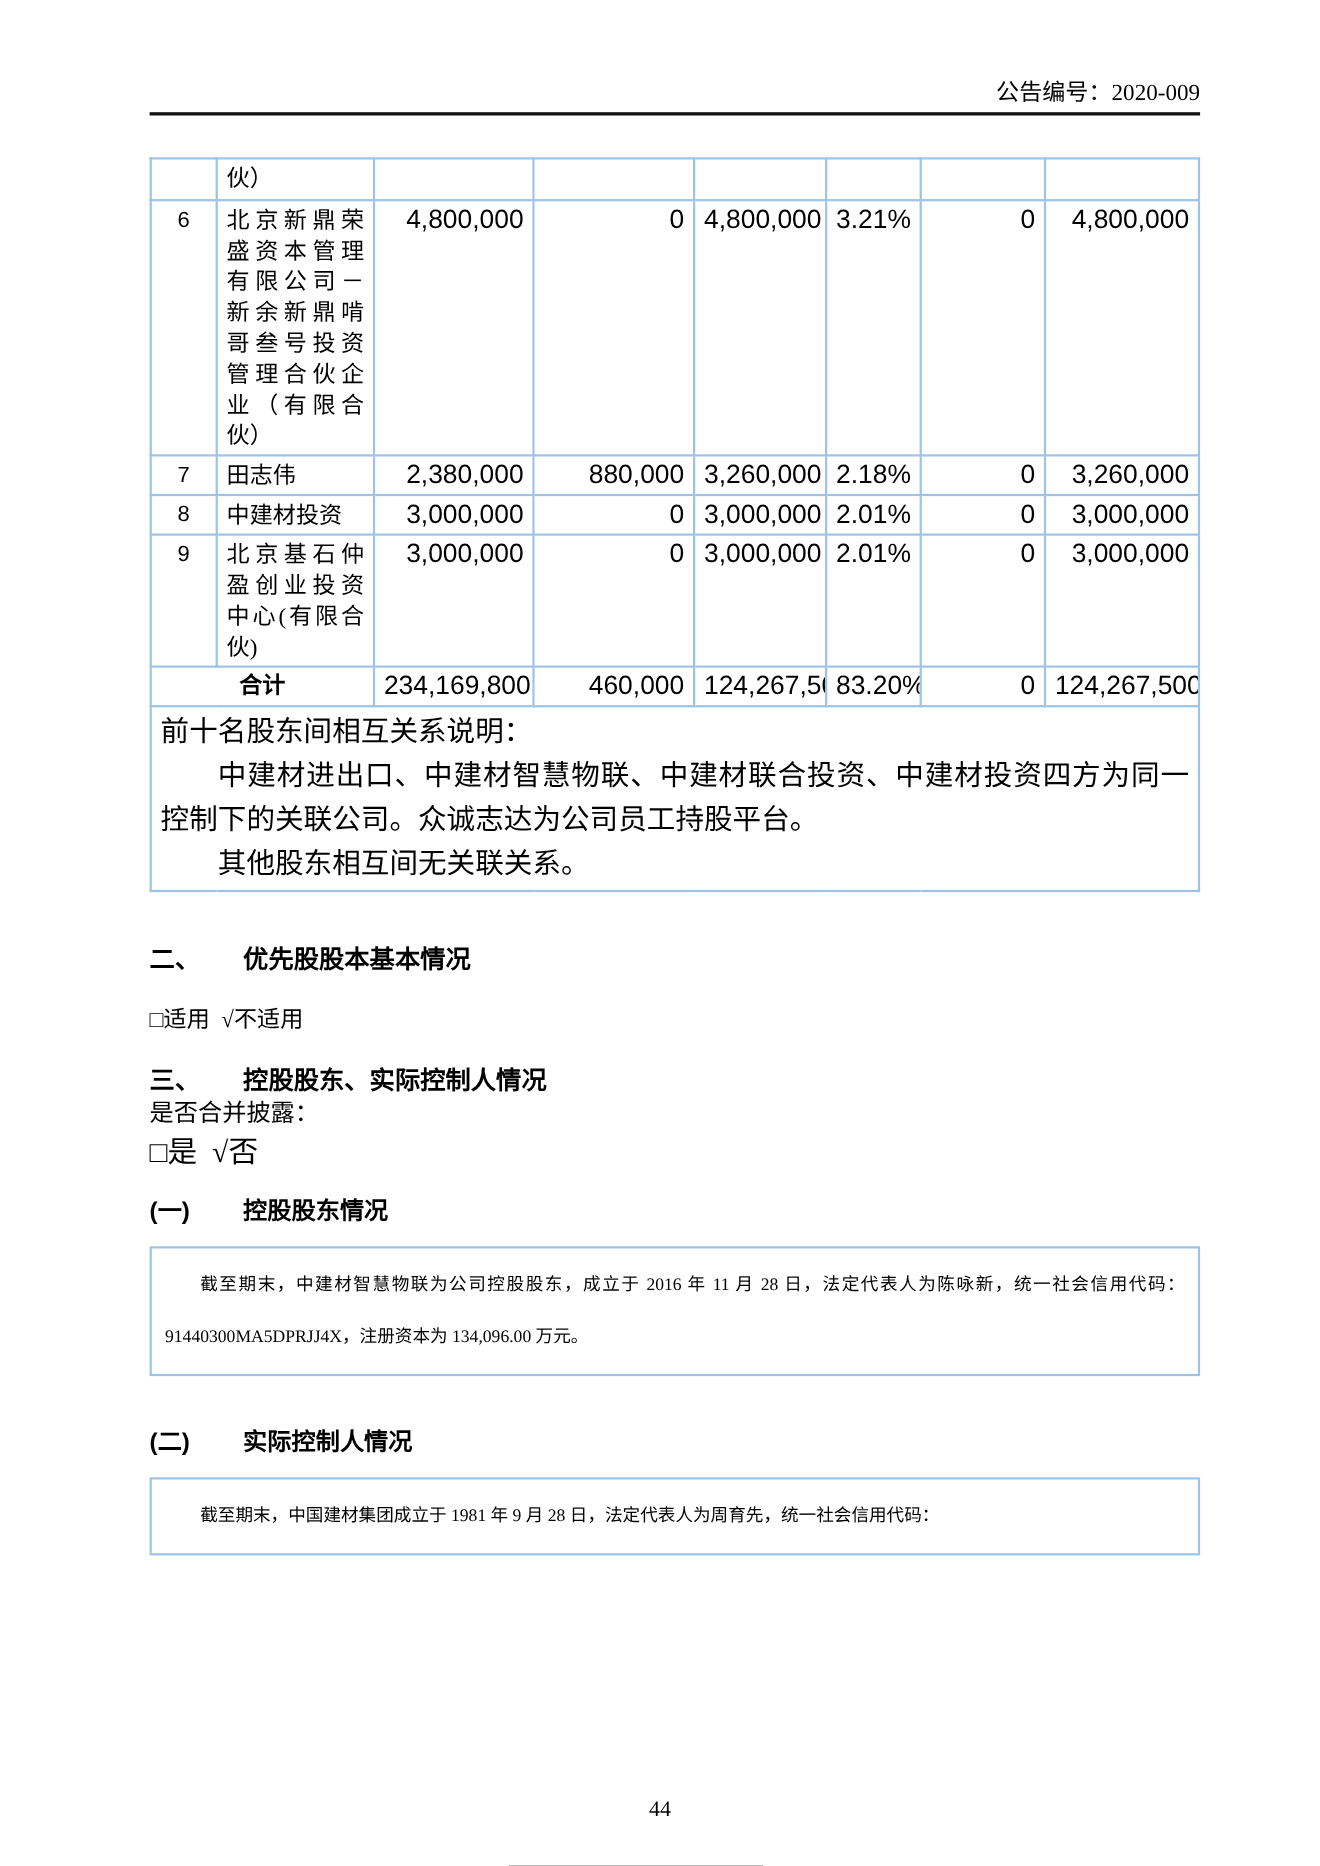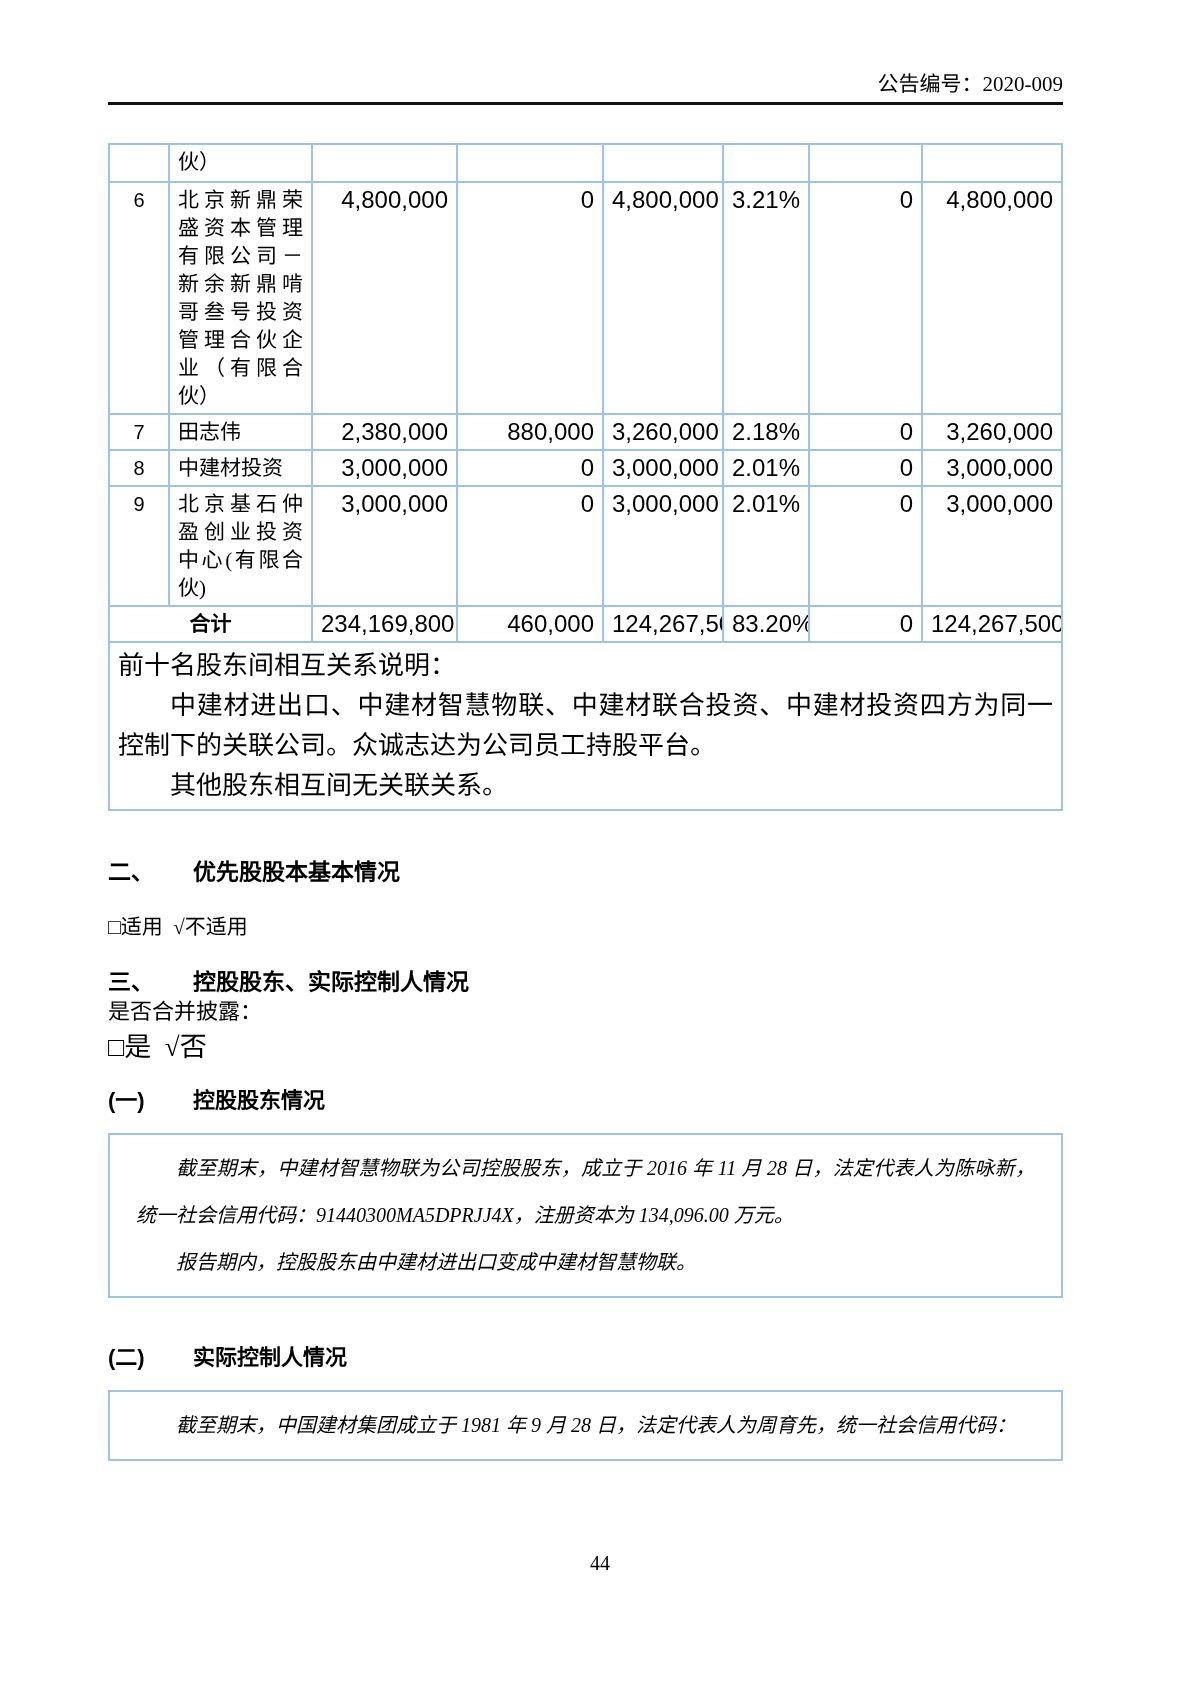--- a/index.html
+++ b/index.html
@@ -7,21 +7,21 @@
     position:relative;
     width:1200px;height:1696px;
     margin:0 auto;
     background:#fff;
     color:#000;
     font-family:"Liberation Serif","DejaVu Serif",serif;
     overflow:hidden;
   }
   .content{
     position:absolute;
-    left:108px;top:0;
+    left:136px;top:0;
     width:955px;
   }
   
   .doc-number{
     padding-top:72px;
     text-align:right;
     font-size:21px;
     line-height:24px;
   }
   .header-rule{
@@ -100,32 +100,31 @@
   .check-line{
     margin-top:8px;
     font-size:27px;
     line-height:28px;
     white-space:pre-wrap;
   }
   
   .info-box{
     margin-top:18px;
     border:2px solid #9DC3E6;
-    padding:10px 26px;
-    font-size:20px;
+    padding:10px 12px;
+    font-size:16px;
     line-height:47px;
-    font-style:italic;
   }
   .info-box p{margin:0;text-align:justify;text-justify:inter-character;}
   .box-indent{text-indent:2em;}
   .gap-lg{margin-top:46px;}
   
   .page-number{
     position:absolute;
-    top:1552px;left:0;
+    top:1634px;left:0;
     width:100%;
     text-align:center;
     font-size:20px;
   }
 </style>
 </head>
 <body>
 
 <div class="page">
   <div class="content">
@@ -226,21 +225,20 @@
     </div>
     <div class="bold-line">是否合并披露：</div>
     <div class="check-line">□是  √否</div>
 
     <div class="h2">
       <span class="h-num">(一)</span>
       <span>控股股东情况</span>
     </div>
     <div class="info-box">
       <p class="box-indent">截至期末，中建材智慧物联为公司控股股东，成立于 2016 年 11 月 28 日，法定代表人为陈咏新，统一社会信用代码：91440300MA5DPRJJ4X，注册资本为 134,096.00 万元。</p>
-      <p class="box-indent">报告期内，控股股东由中建材进出口变成中建材智慧物联。</p>
     </div>
 
     <div class="h2 gap-lg">
       <span class="h-num">(二)</span>
       <span>实际控制人情况</span>
     </div>
     <div class="info-box">
       <p class="box-indent">截至期末，中国建材集团成立于 1981 年 9 月 28 日，法定代表人为周育先，统一社会信用代码：</p>
     </div>
 

